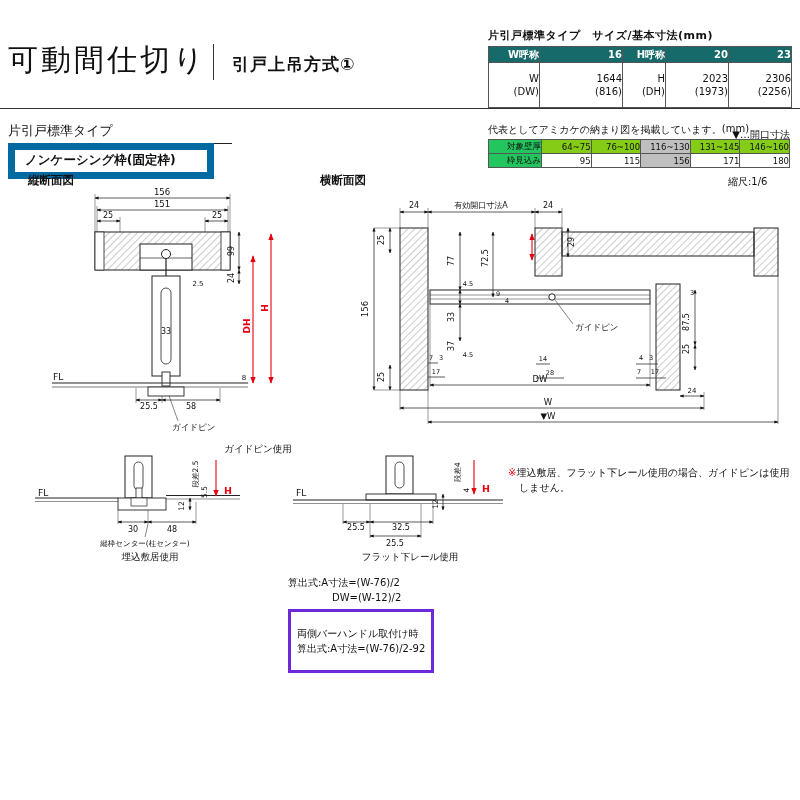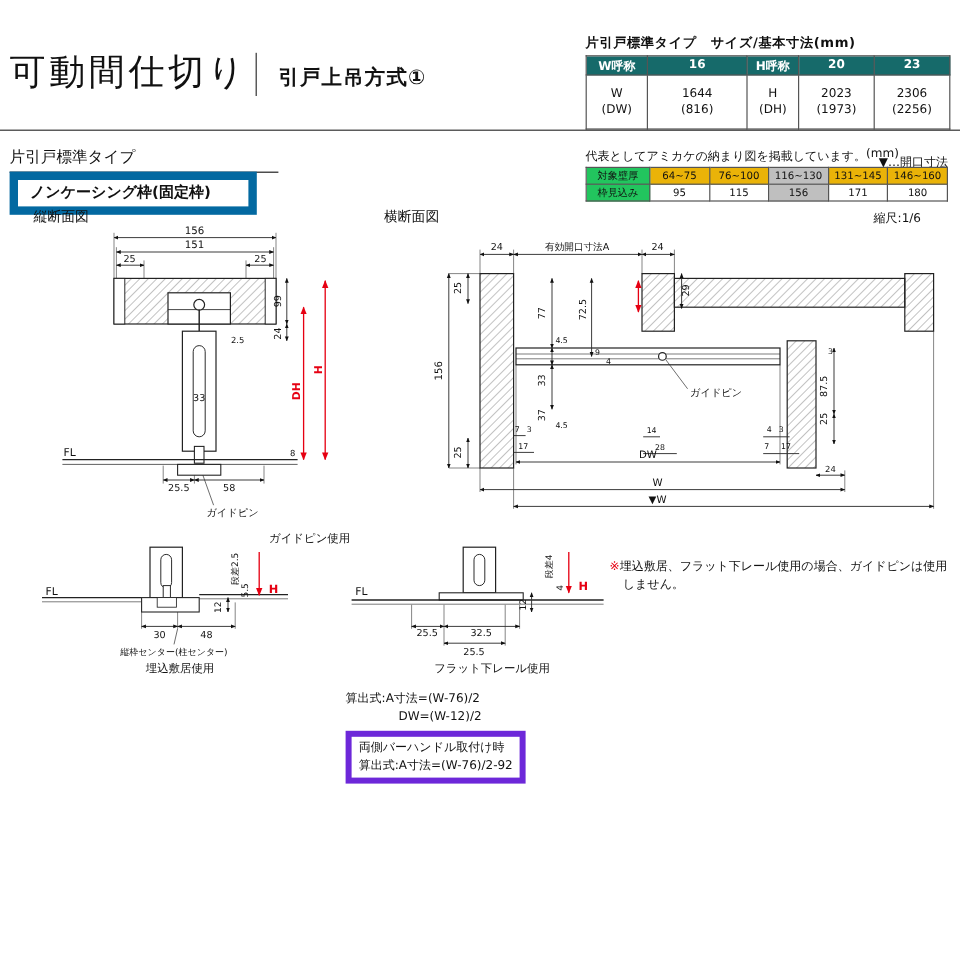--- a/index.html
+++ b/index.html
@@ -9,39 +9,39 @@
   .red{color:#e60012}
   .page-title{font-size:30px;font-weight:400;letter-spacing:3px}
   .page-subtitle{font-size:17px;font-weight:700;letter-spacing:1px}
   .vdiv{width:1px;height:36px;background:#333}
   .hrule{height:1px;background:#333}
   .legend{font-size:10px;text-align:right}
   .type-label{font-size:13px;font-weight:400;border-bottom:1px solid #222;padding-bottom:3px;width:224px}
   .frame-label{border:7px solid #0369a1;font-size:12.5px;font-weight:700;padding:2px 10px 3px;display:inline-block;min-width:206px;box-sizing:border-box}
   .st-caption{font-size:11px;font-weight:700;margin-bottom:3px;letter-spacing:0.5px}
   .tbl{border-collapse:collapse;table-layout:fixed}
-  .tbl th,.tbl td{border:1px solid #555;text-align:center;vertical-align:middle;padding:0}
+  .tbl th,.tbl td{border:1px solid #555;text-align:right;vertical-align:middle;padding:0}
   .size-table .tbl{width:300px}
   .size-table th{background:#166a6a;color:#fff;font-size:10px;height:15px;font-weight:700}
   .size-table td{font-size:10px;line-height:13px;height:44px;background:#fff}
   .wt-note{display:flex;font-size:10px;margin-bottom:2px}
   .wall-table .tbl{width:302px}
   .wall-table th,.wall-table td{font-size:8.5px;height:13px;font-weight:400;background:#fff}
   .wall-table .lab{background:#22c55e}
-  .wall-table .r1{background:#eab308}
+  .wall-table .r1{background:#84cc16}
   .wall-table .hl{background:#bfbfbf}
-  .diag-title{font-size:11.5px;font-weight:400}
+  .diag-title{font-size:11.5px;font-weight:700}
   .scale{font-size:10px}
   .note{font-size:10px;line-height:14.5px;margin:0 0 5px;text-indent:-11px;padding-left:11px}
   .ot-title{font-size:10.5px;margin-bottom:3px}
   .opening-table .tbl{width:150px}
   .opening-table th,.opening-table td{font-size:9px;height:15px;font-weight:400;background:#fff}
   .formula{font-size:10px;line-height:15px}
   .formula.indent{padding-left:44px}
-  .fbox{border:5px solid #6d28d9;padding:2px 6px;margin-top:4px;display:inline-block}
+  .fbox{border:3px solid #6d28d9;padding:14px 6px;margin-top:4px;display:inline-block}
   .docnum{font-size:11px;letter-spacing:0.5px}
   svg text{font-family:"DejaVu Sans","Liberation Sans",sans-serif;fill:#111}
   svg text.rd{fill:#e60012;font-weight:700}
 </style>
 </head>
 <body>
 
 <div class="page">
 
   <div class="abs page-title" style="left:8px;top:40px">可動間仕切り</div>

